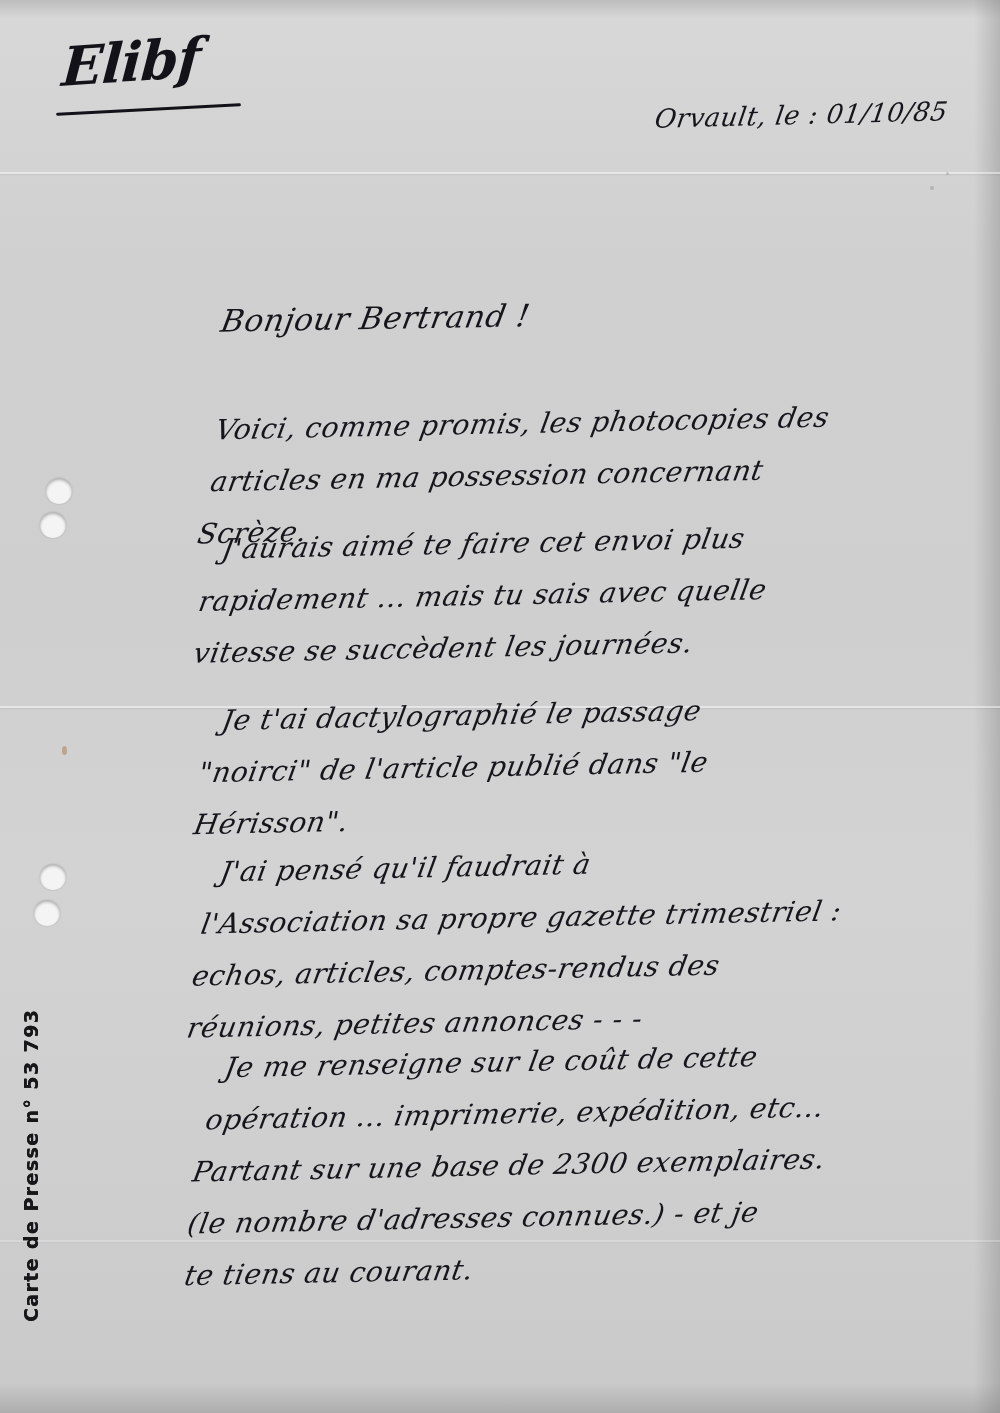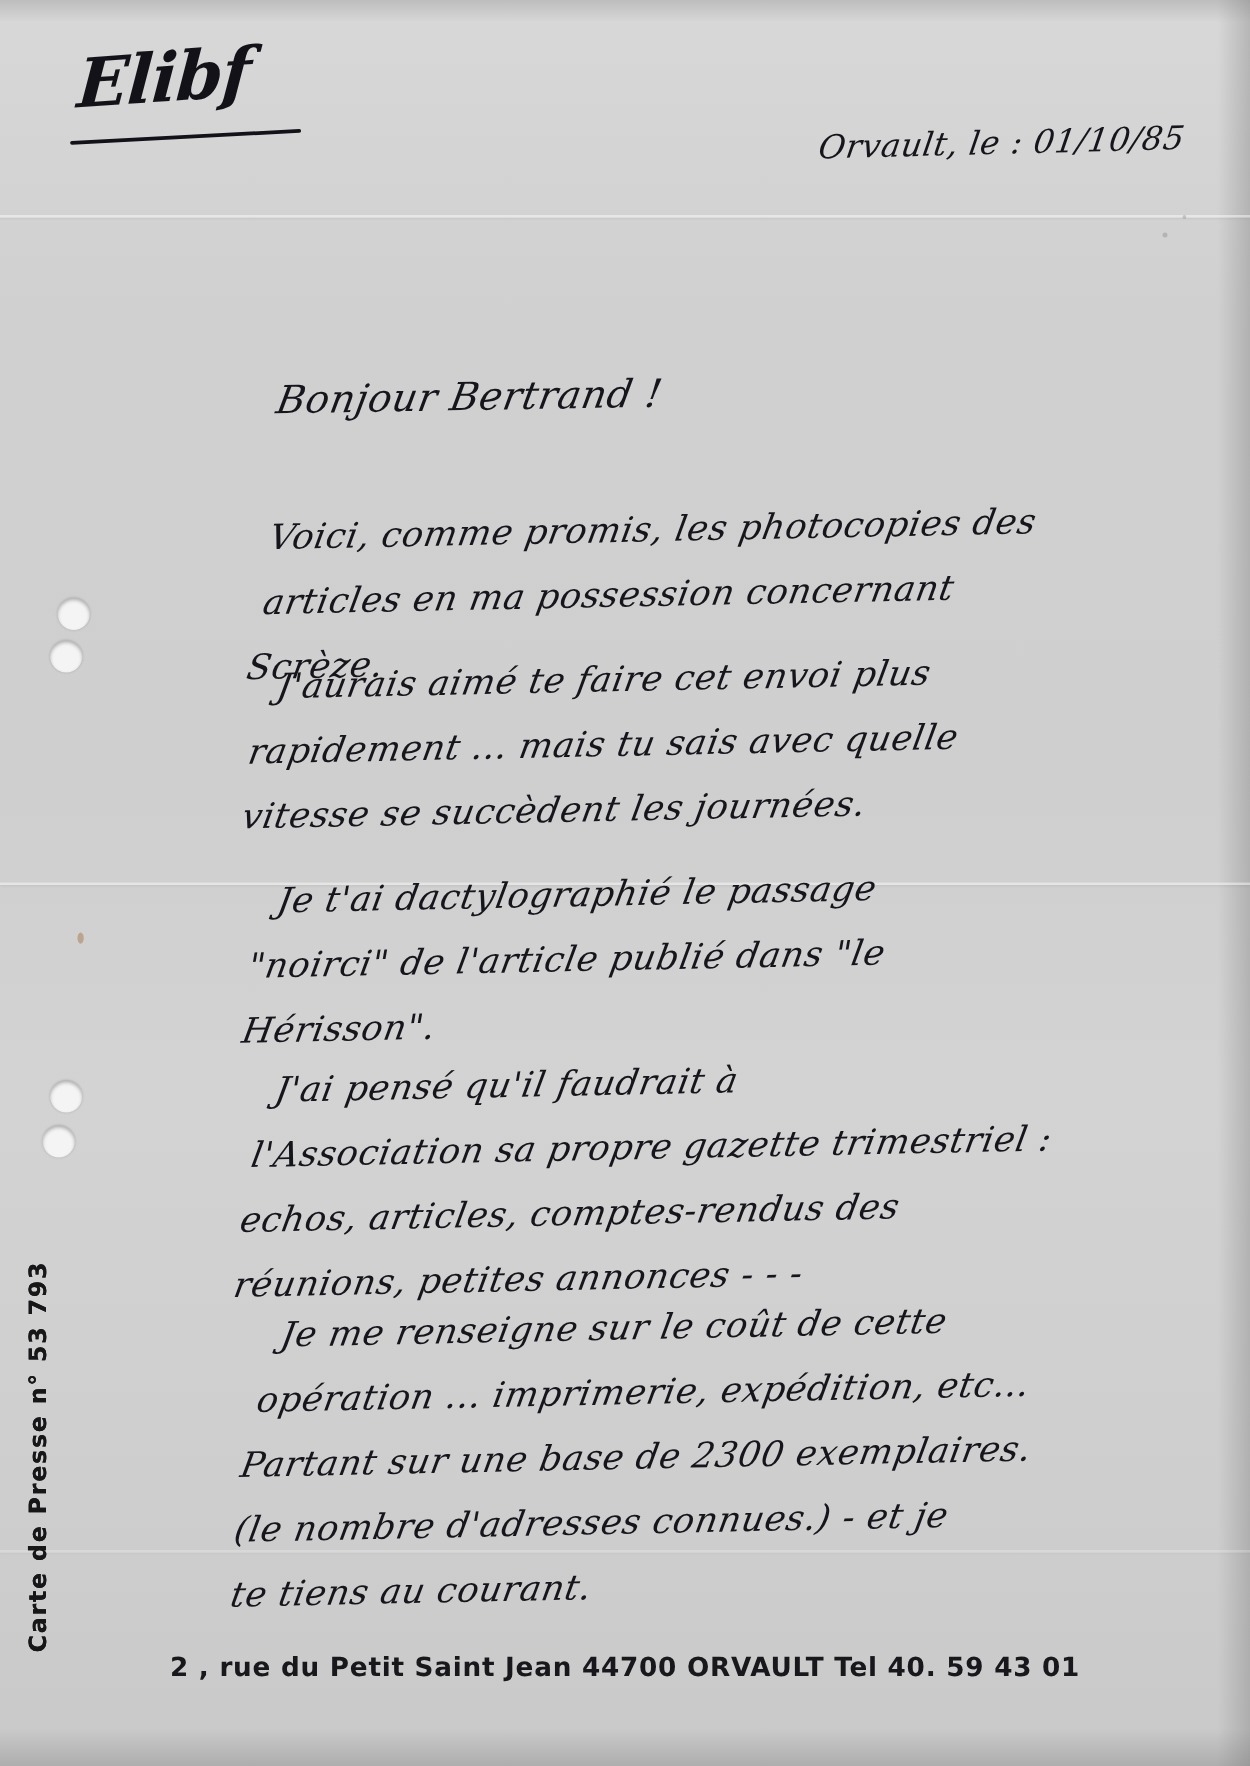--- a/index.html
+++ b/index.html
@@ -270,14 +270,13 @@
   </div>
 
   <div class="hand para p5">
     <span class="l ind1">Je me renseigne sur le coût de cette</span>
     <span class="l ind2">opération ... imprimerie, expédition, etc...</span>
     <span class="l">Partant sur une base de 2300 exemplaires.</span>
     <span class="l ind2">(le nombre d'adresses connues.) - et je</span>
     <span class="l ind3">te tiens au courant.</span>
   </div>
 
-  <div class="footer">2 , rue du Petit Saint Jean 44700 ORVAULT  Tel 40. 59 43 01</div>
 </div>
 
 </body></html>

